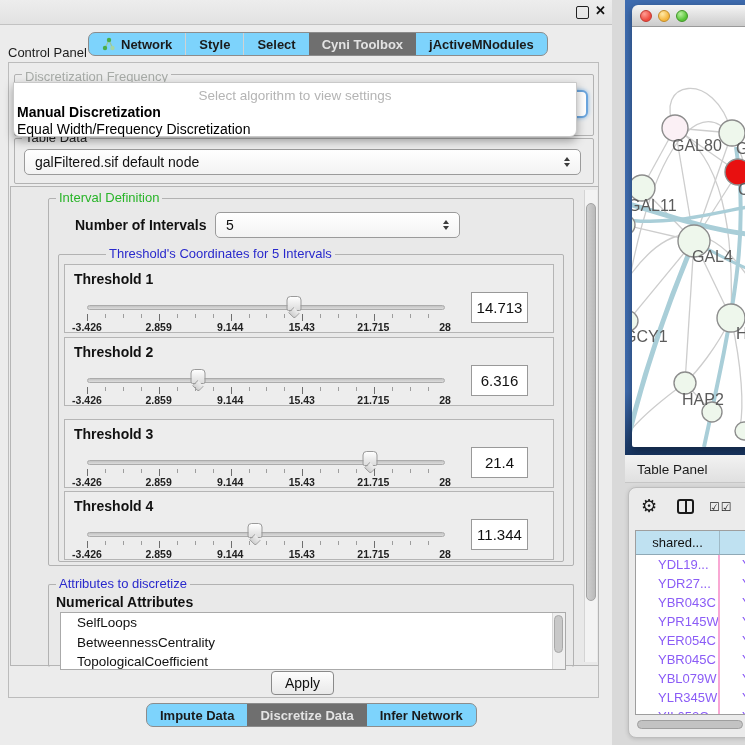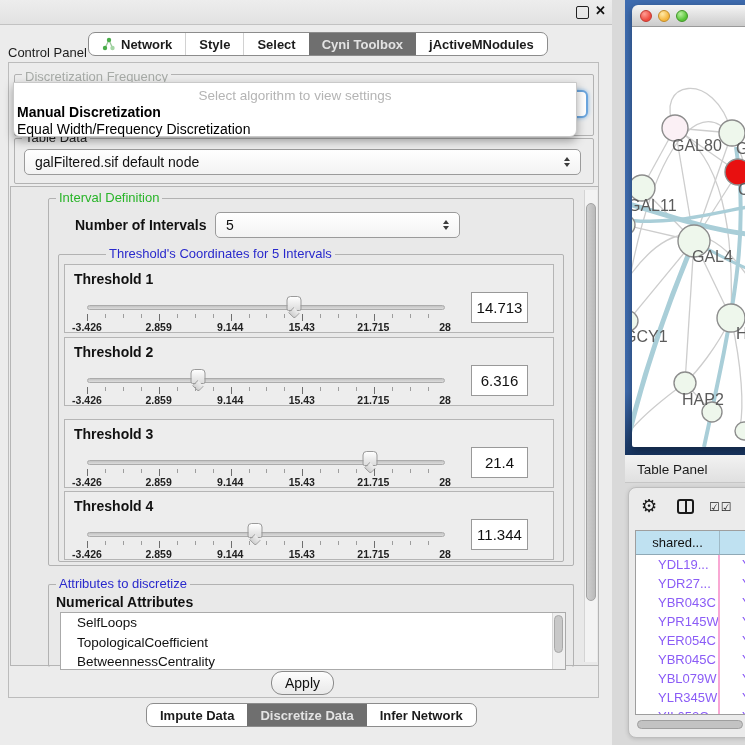--- a/index.html
+++ b/index.html
@@ -7,21 +7,21 @@
   .abs{position:absolute;}
 
   
   #control-panel{left:0;top:0;width:612px;height:745px;background:#ececec;border-right:1px solid #a9a9a9;}
   #cp-titlebar{left:0;top:0;width:612px;height:24px;background:linear-gradient(#ededed,#e2e2e2);border-bottom:1px solid #c2c2c2;}
   #cp-title{left:8px;top:5px;font-size:13px;color:#1c1c1c;margin-top:40px;}
   #float-icon{left:576px;top:6px;width:11px;height:11px;border:1.5px solid #222;border-radius:2px;background:transparent;}
   #close-icon{left:595px;top:3px;font-size:13px;font-weight:bold;color:#111;}
 
   
-  .seg{display:flex;background:#ffffff;border:1px solid #8c8c8c;border-radius:7px;overflow:hidden;height:24px;box-sizing:border-box;}
+  .seg{display:flex;background:#7dd3fc;border:1px solid #8c8c8c;border-radius:7px;overflow:hidden;height:24px;box-sizing:border-box;}
   .seg .tab{display:flex;align-items:center;justify-content:center;padding:0 13px;font-size:13px;font-weight:bold;color:#1b1b1b;border-left:1px solid #d2d2d2;white-space:nowrap;}
   .seg .tab:first-child{border-left:none;}
   .seg .tab.selected{background:#6f6f6f;color:#e3e3e3;border-left:none;}
   .seg .tab.selected + .tab{border-left:none;}
   #top-tabs{left:88px;top:32px;}
   #bottom-tabs{left:146px;top:703px;}
   #net-tab-icon{margin-right:6px;width:13px;height:14px;}
 
   
   #outer-panel{left:8px;top:62px;width:591px;height:636px;border:1px solid #bcbcbc;background:#ececec;box-sizing:border-box;}
@@ -65,21 +65,21 @@
   .tick-labels{position:absolute;left:0;top:56px;width:100%;height:12px;}
   .tick-labels span{position:absolute;transform:translateX(-50%);font-size:10.5px;font-weight:bold;color:#222;white-space:nowrap;}
   .valuebox{position:absolute;left:406px;top:27px;width:57px;height:31px;background:#fff;border:1px solid #999;box-sizing:border-box;display:flex;align-items:center;justify-content:center;font-size:15px;color:#111;}
 
   
   #attr-list{left:60px;top:612px;width:506px;height:58px;background:#fff;border:1px solid #aaa;box-sizing:border-box;}
   .attr-item{font-size:13.5px;color:#111;padding:2px 0 2px 16px;line-height:15.5px;}
   #attr-scroll{left:552px;top:613px;width:13px;height:56px;background:#efefef;border-left:1px solid #d8d8d8;box-sizing:border-box;}
   #attr-thumb{left:554px;top:615px;width:9px;height:38px;background:#c8c8c8;border:1px solid #a8a8a8;border-radius:5px;box-sizing:border-box;}
 
-  #apply-btn{left:271px;top:671px;width:61px;height:22px;border:1px solid #8a8a8a;border-radius:11px;background:linear-gradient(#fdfdfd,#e9e9e9);display:flex;align-items:center;justify-content:center;font-size:14px;color:#111;}
+  #apply-btn{left:271px;top:671px;width:61px;height:22px;border:1px solid #8a8a8a;border-radius:4px;background:linear-gradient(#fdfdfd,#e9e9e9);display:flex;align-items:center;justify-content:center;font-size:14px;color:#111;}
 
   
   #gap-strip{left:612px;top:0;width:13px;height:745px;background:#d9d9d9;}
   #desktop{left:625px;top:0;width:120px;height:455px;background:linear-gradient(180deg,#3e6cb0 0%,#3d6aad 86%,#17345f 100%);}
   #net-window{left:7px;top:5px;width:120px;height:442px;border-radius:6px 6px 2px 2px;overflow:hidden;box-shadow:0 3px 8px rgba(0,0,0,.4);}
   #net-titlebar{left:0;top:0;width:100%;height:22px;background:linear-gradient(#f5f5f5,#cccccc);border-bottom:1px solid #9a9a9a;box-sizing:border-box;}
   .light{top:5px;width:12px;height:12px;border-radius:50%;box-sizing:border-box;}
   #light-red{left:8px;background:radial-gradient(circle at 35% 30%,#ff9d94,#ee4b40 65%);border:1px solid #c03830;}
   #light-yellow{left:26px;background:radial-gradient(circle at 35% 30%,#ffe9a8,#f5b63e 65%);border:1px solid #c08a28;}
   #light-green{left:44px;background:radial-gradient(circle at 35% 30%,#b9f0a0,#57c438 65%);border:1px solid #3f9427;}
@@ -248,22 +248,22 @@
         </div>
       </div>
       <div class="valuebox">11.344</div>
     </div>
 
     <div class="abs group" style="left:48px;top:584px;width:524px;height:82px;border-bottom:none;"></div>
     <div class="abs group-label lbl-blue" style="left:56px;top:577px;background:#e9e9e9;">Attributes to discretize</div>
     <div class="abs" style="left:56px;top:594px;font-size:14px;font-weight:bold;color:#111;">Numerical Attributes</div>
     <div id="attr-list" class="abs">
       <div class="attr-item">SelfLoops</div>
+      <div class="attr-item">BetweennessCentrality</div>
       <div class="attr-item">TopologicalCoefficient</div>
-      <div class="attr-item">BetweennessCentrality</div>
     </div>
     <div id="attr-scroll" class="abs"></div>
     <div id="attr-thumb" class="abs"></div>
 
     <div id="v-scroll" class="abs"></div>
     <div id="v-thumb" class="abs"></div>
 
     <div id="apply-btn" class="abs">Apply</div>
 
     <div id="bottom-tabs" class="abs seg">

